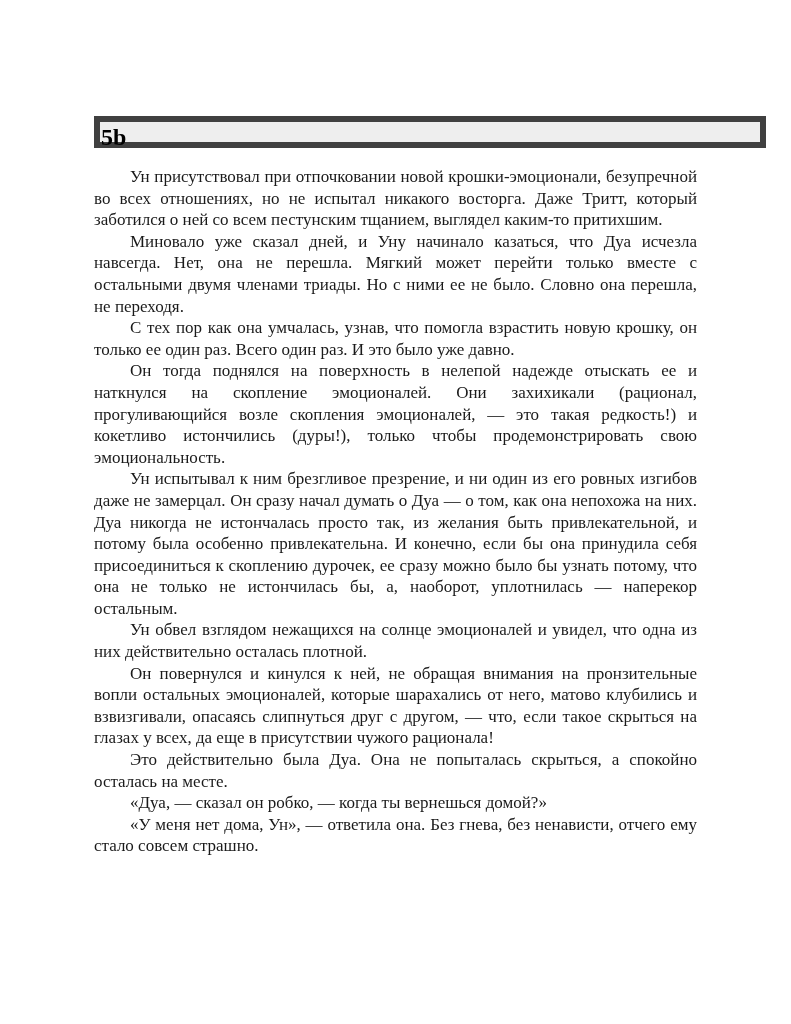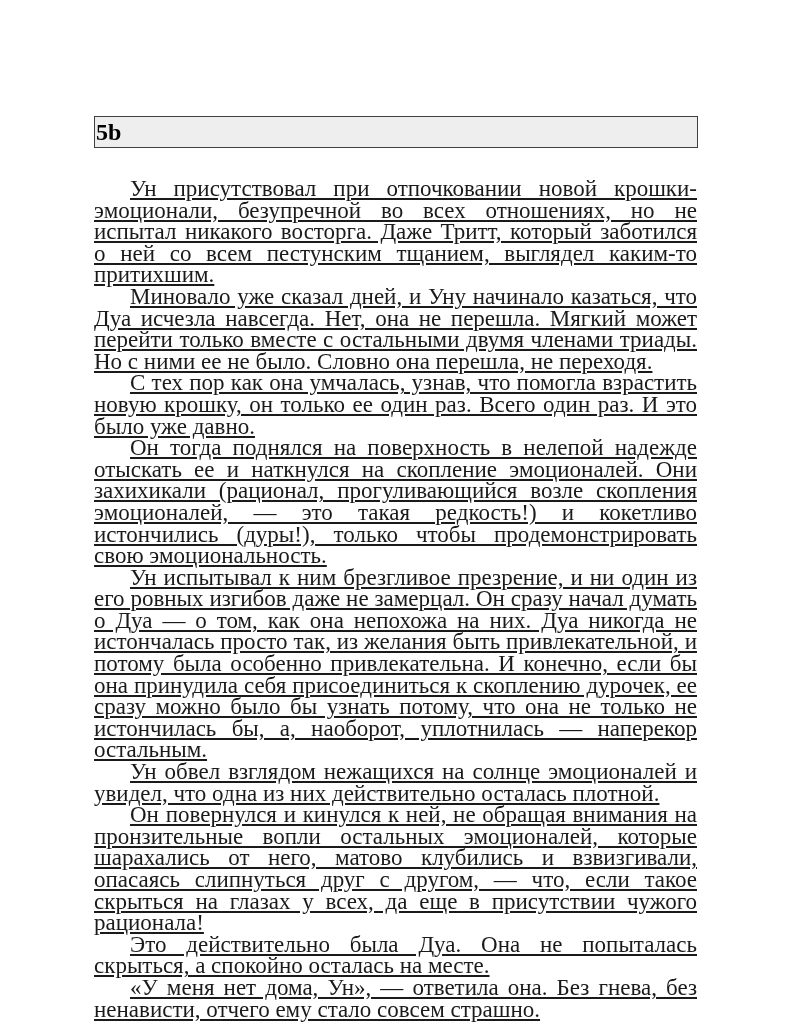--- a/index.html
+++ b/index.html
@@ -16,53 +16,53 @@
       color: #1a1a1a;
     }
     .page {
       position: absolute;
       left: 94px;
       top: 116px;
       width: 603px;
     }
     .chapter-heading {
       box-sizing: border-box;
-      width: 604px;
+      width: 672px;
       height: 32px;
       background: #eeeeee;
-      border: 1px solid #404040;
+      border: 6px solid #404040;
       font-family: "Liberation Serif", "DejaVu Serif", serif;
       font-weight: bold;
       font-size: 24px;
       line-height: 30px;
       padding-left: 1px;
       color: #000000;
       margin: 0;
     }
     .body-text {
-      margin-top: 30px;
-      font-size: 23px;
+      margin-top: 18px;
+      font-size: 17px;
       line-height: 21.6px;
       text-align: justify;
-      text-decoration: underline;
     }
     .body-text p {
       margin: 0;
       text-indent: 36px;
     }
   </style>
 </head>
 <body>
 
 <div class="page">
   <h2 class="chapter-heading">5b</h2>
   <div class="body-text">
     <p>Ун присутствовал при отпочковании новой крошки-эмоционали, безупречной во всех отношениях, но не испытал никакого восторга. Даже Тритт, который заботился о ней со всем пестунским тщанием, выглядел каким-то притихшим.</p>
     <p>Миновало уже сказал дней, и Уну начинало казаться, что Дуа исчезла навсегда. Нет, она не перешла. Мягкий может перейти только вместе с остальными двумя членами триады. Но с ними ее не было. Словно она перешла, не переходя.</p>
     <p>С тех пор как она умчалась, узнав, что помогла взрастить новую крошку, он только ее один раз. Всего один раз. И это было уже давно.</p>
     <p>Он тогда поднялся на поверхность в нелепой надежде отыскать ее и наткнулся на скопление эмоционалей. Они захихикали (рационал, прогуливающийся возле скопления эмоционалей, — это такая редкость!) и кокетливо истончились (дуры!), только чтобы продемонстрировать свою эмоциональность.</p>
     <p>Ун испытывал к ним брезгливое презрение, и ни один из его ровных изгибов даже не замерцал. Он сразу начал думать о Дуа — о том, как она непохожа на них. Дуа никогда не истончалась просто так, из желания быть привлекательной, и потому была особенно привлекательна. И конечно, если бы она принудила себя присоединиться к скоплению дурочек, ее сразу можно было бы узнать потому, что она не только не истончилась бы, а, наоборот, уплотнилась — наперекор остальным.</p>
     <p>Ун обвел взглядом нежащихся на солнце эмоционалей и увидел, что одна из них действительно осталась плотной.</p>
     <p>Он повернулся и кинулся к ней, не обращая внимания на пронзительные вопли остальных эмоционалей, которые шарахались от него, матово клубились и взвизгивали, опасаясь слипнуться друг с другом, — что, если такое скрыться на глазах у всех, да еще в присутствии чужого рационала!</p>
     <p>Это действительно была Дуа. Она не попыталась скрыться, а спокойно осталась на месте.</p>
+    <p>«Дуа, — сказал он робко, — когда ты вернешься домой?»</p>
     <p>«У меня нет дома, Ун», — ответила она. Без гнева, без ненависти, отчего ему стало совсем страшно.</p>
   </div>
 </div>
 
 </body></html>

